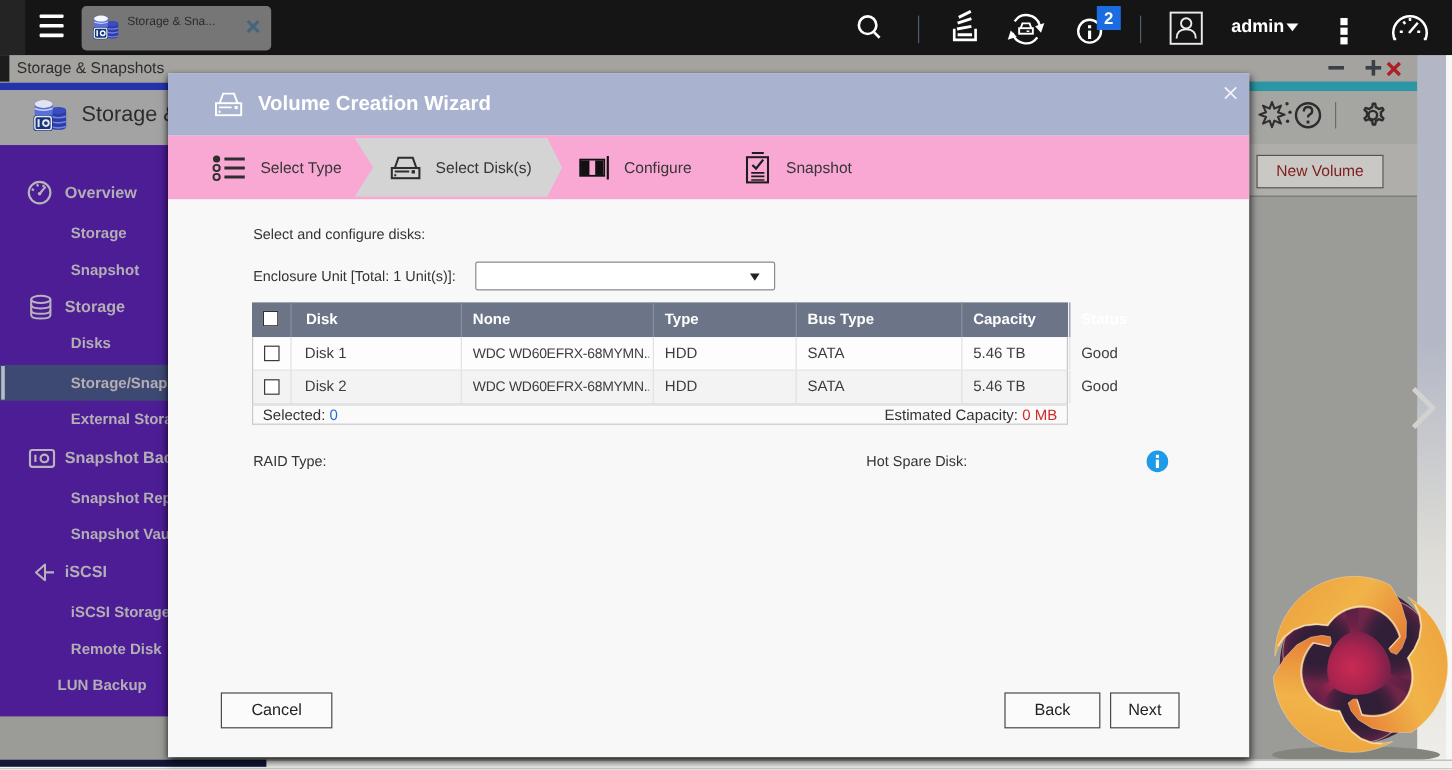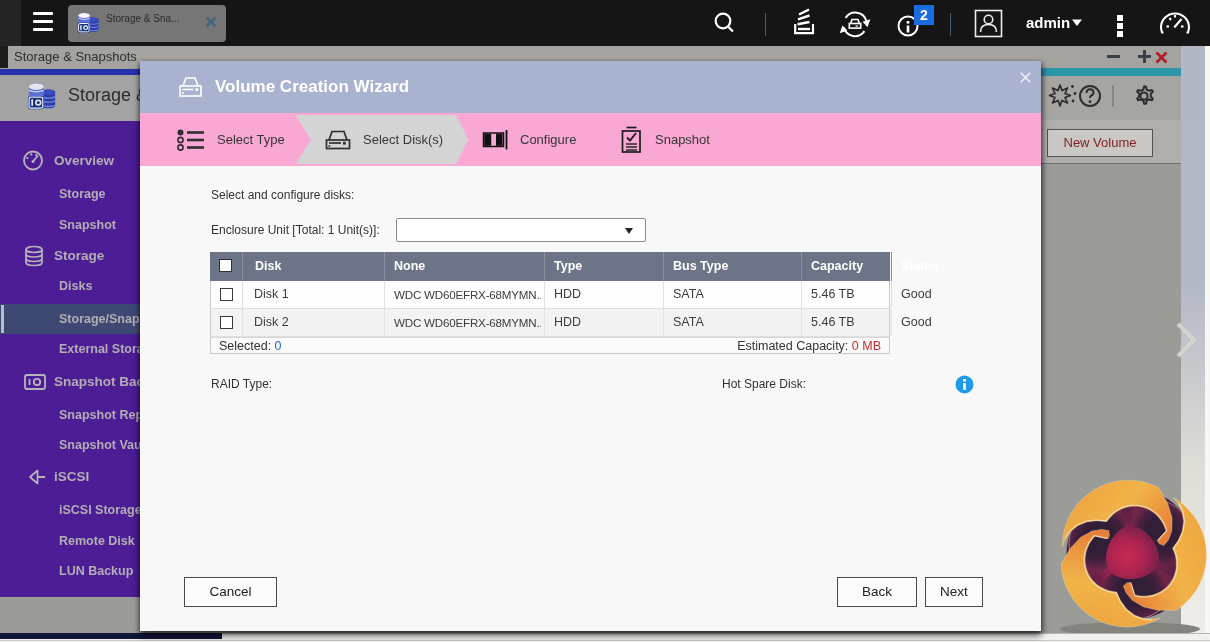--- a/index.html
+++ b/index.html
@@ -202,21 +202,21 @@
   <div class="nav nav1" style="left:54px; top:127px;">Storage</div>
   <div class="nav" style="left:59px; top:158px;">Disks</div>
   <div class="nav" style="left:59px; top:191px;">Storage/Snapshots</div>
   <div class="nav" style="left:59px; top:221px;">External Storage</div>
   <div class="nav nav1" style="left:54px; top:253px;">Snapshot Backup</div>
   <div class="nav" style="left:59px; top:287px;">Snapshot Replica</div>
   <div class="nav" style="left:59px; top:317px;">Snapshot Vault</div>
   <div class="nav nav1" style="left:54px; top:348px;">iSCSI</div>
   <div class="nav" style="left:59px; top:382px;">iSCSI Storage</div>
   <div class="nav" style="left:59px; top:413px;">Remote Disk</div>
-  <div class="nav" style="left:59px; top:443px;">LUN Backup</div>
+  <div class="nav" style="left:48px; top:443px;">LUN Backup</div>
   <svg class="abs" id="sideicons" style="left:0; top:0;" width="143" height="512" viewBox="0 0 143 512">
 
     <g stroke="#b9b4bb" stroke-width="1.8" fill="none">
       <circle cx="33" cy="39.5" r="9"></circle>
       <line x1="33" y1="40.5" x2="38" y2="34.5"></line>
       <line x1="26.5" y1="36.5" x2="28.2" y2="37.6"></line>
       <line x1="31" y1="32.5" x2="31.6" y2="34.4"></line>
       <line x1="36.5" y1="33" x2="35.8" y2="34.8"></line>
     </g>
     <circle cx="33" cy="40.5" r="1.5" fill="#b9b4bb"></circle>

